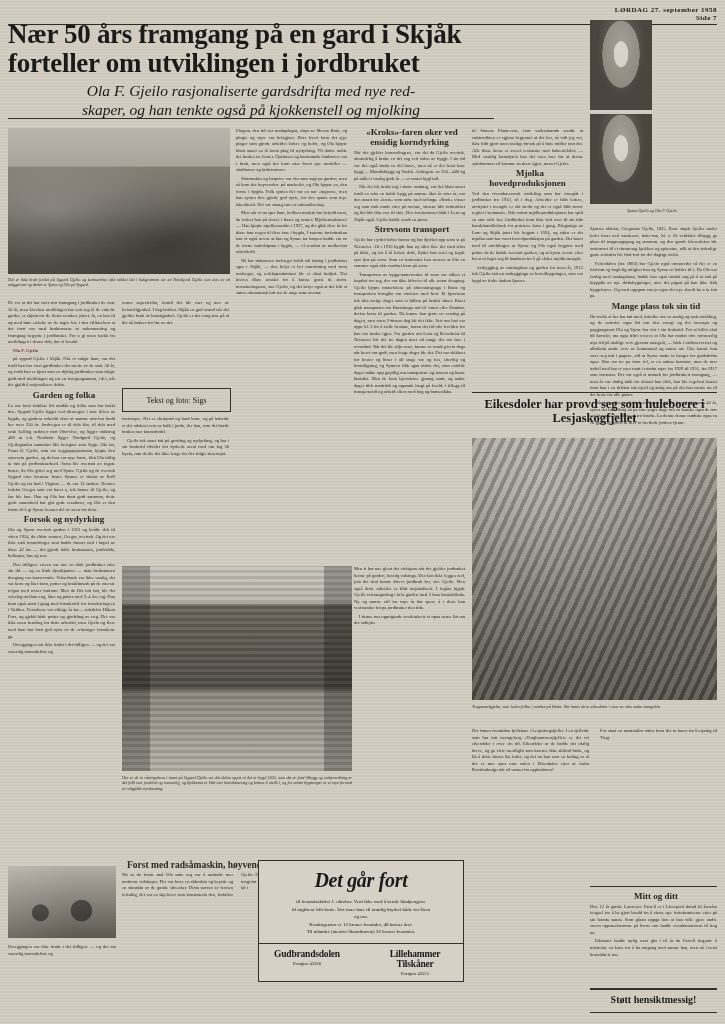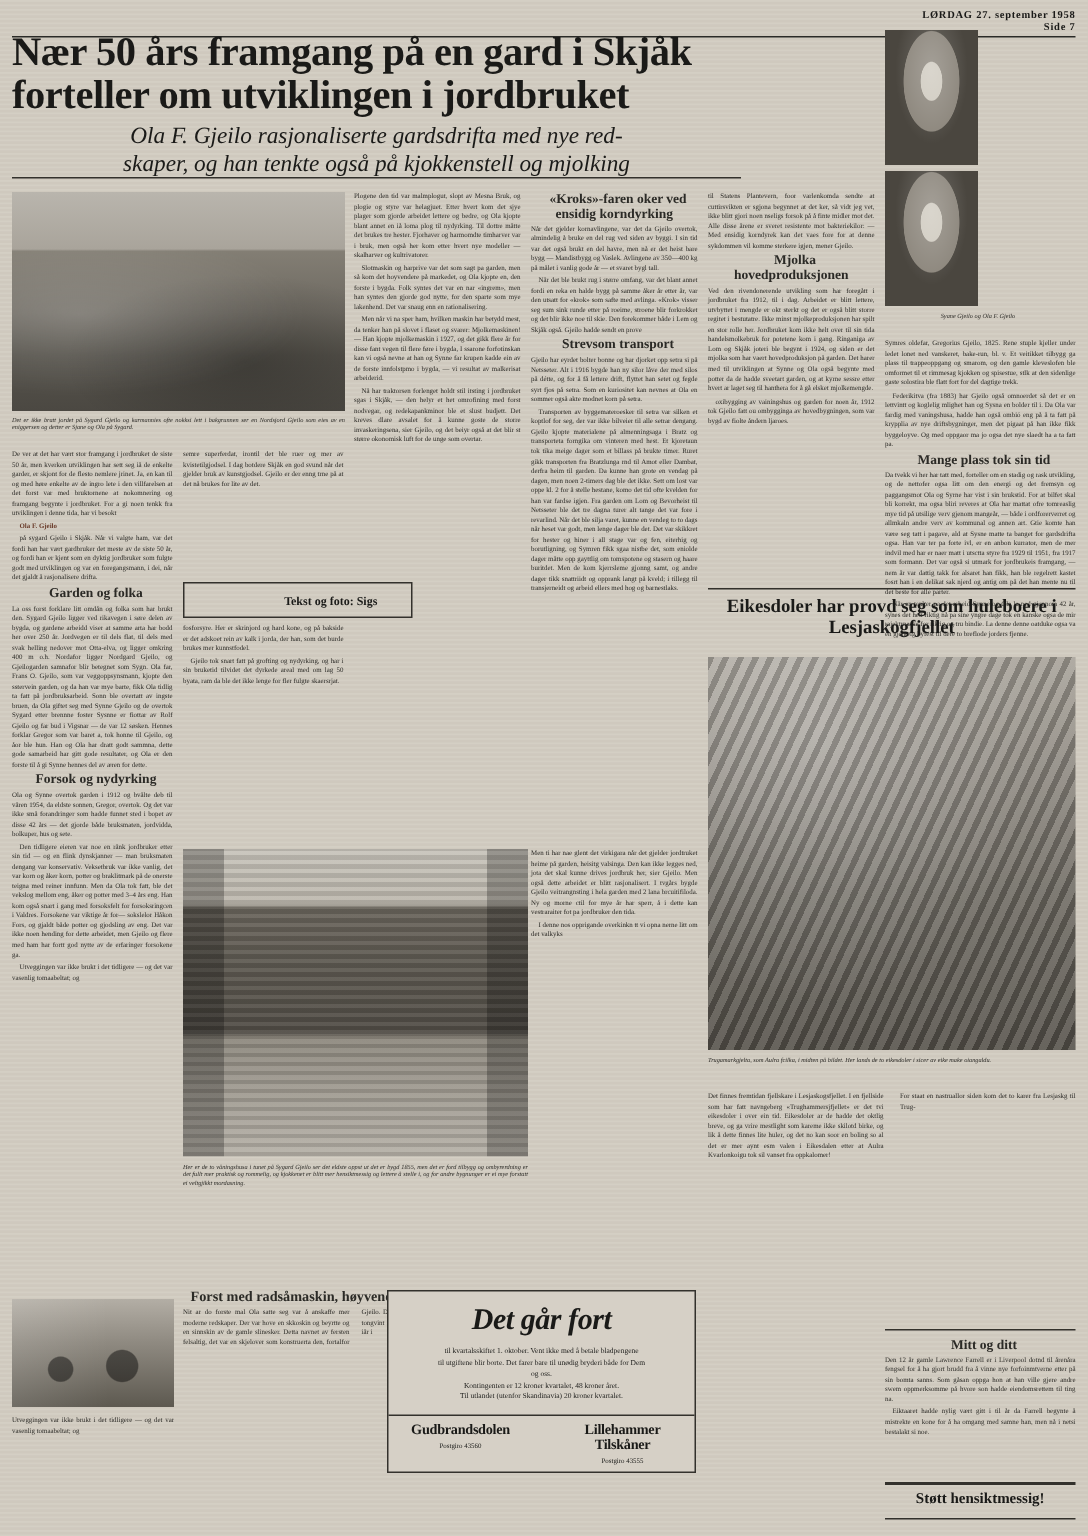--- a/index.html
+++ b/index.html
@@ -134,21 +134,21 @@
       radial-gradient(circle at 68% 62%, rgba(0,0,0,.45) 0 12%, transparent 13%),
       linear-gradient(90deg, rgba(255,255,255,.12), transparent 60%);
   }
 
   
   .boxrule{position:absolute;background:#33312c;}
   .fotobox{
     position:absolute;
     border:1px solid #33312c;
     display:flex;align-items:center;justify-content:center;
-    font-weight:bold;font-size:8px;padding-left:44px;
+    font-weight:normal;font-size:8px;
   }
 
   
   .ad{
     position:absolute;
     border:1px solid #33312c;
     background:#d6d0c6;
   }
   .ad .adhead{
     font-family:"Liberation Serif", serif;

